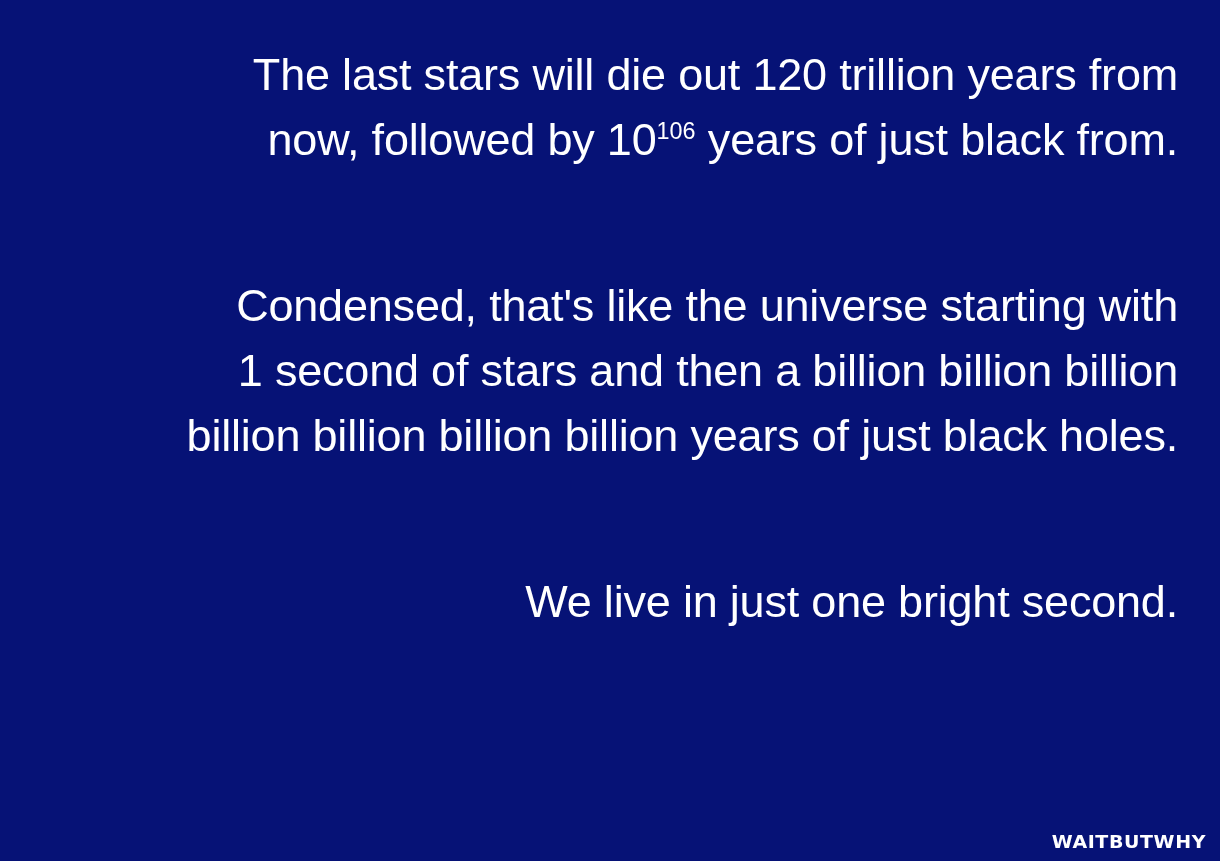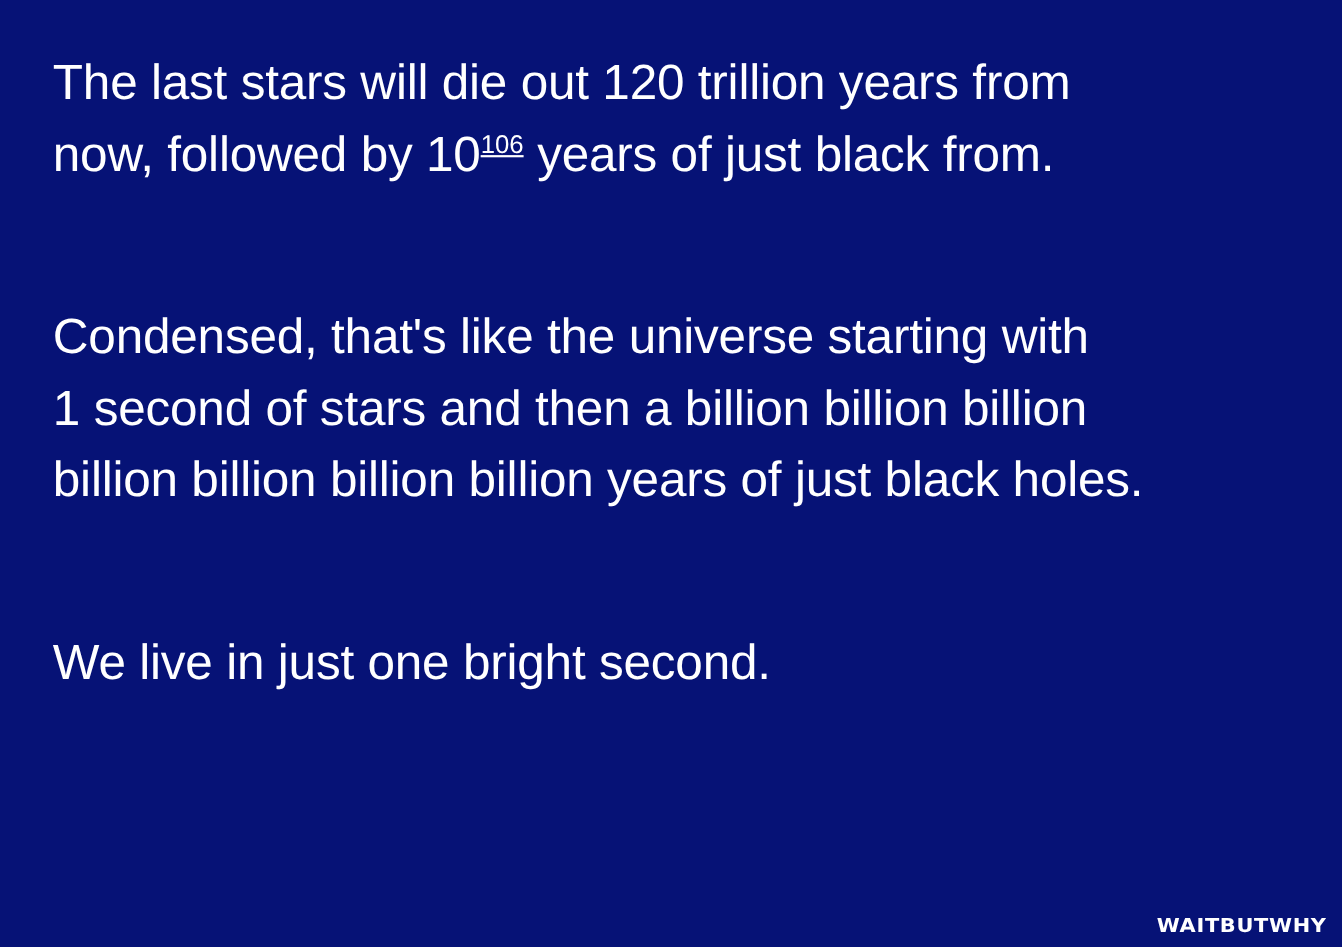--- a/index.html
+++ b/index.html
@@ -27,30 +27,30 @@
   }
   .para {
     color: #ffffff;
     font-family: "Liberation Sans", sans-serif;
     font-size: 45px;
     line-height: 65px;
     letter-spacing: -0.2px;
     font-weight: 400;
     margin: 0;
     white-space: pre-wrap;
+    text-align: right;
   }
   .para + .para {
     margin-top: 101px;
   }
   .para .sup {
     font-size: 0.52em;
     vertical-align: super;
     line-height: 0;
     letter-spacing: 0;
-    text-decoration: underline;
   }
   #watermark {
     position: absolute;
     right: 14px;
     bottom: 9px;
     color: #ffffff;
     font-family: "DejaVu Sans", sans-serif;
     font-size: 19px;
     font-weight: 700;
     letter-spacing: 0.6px;

